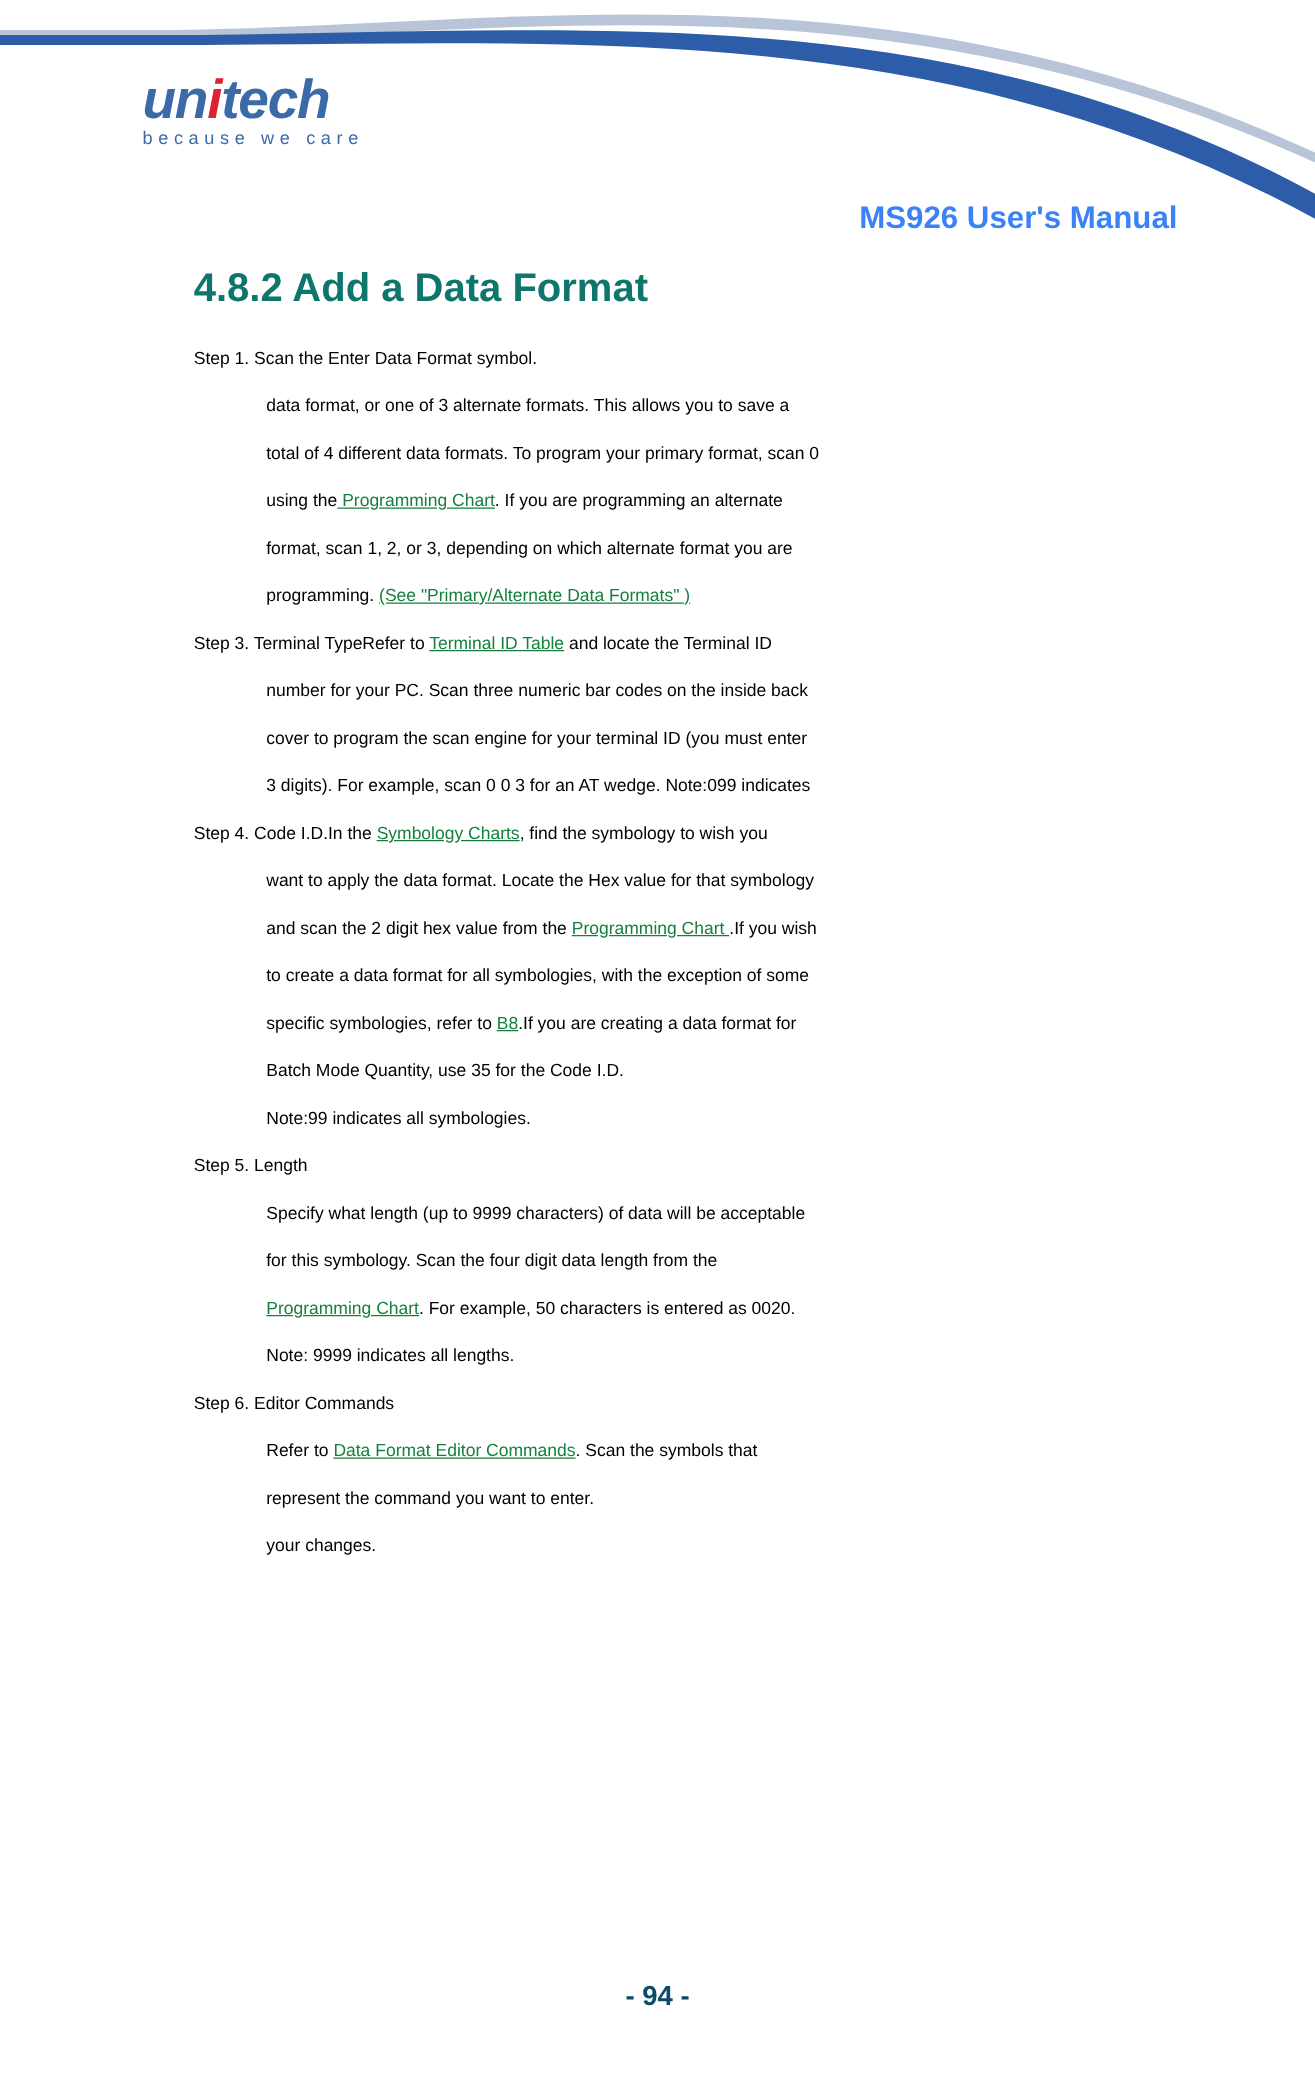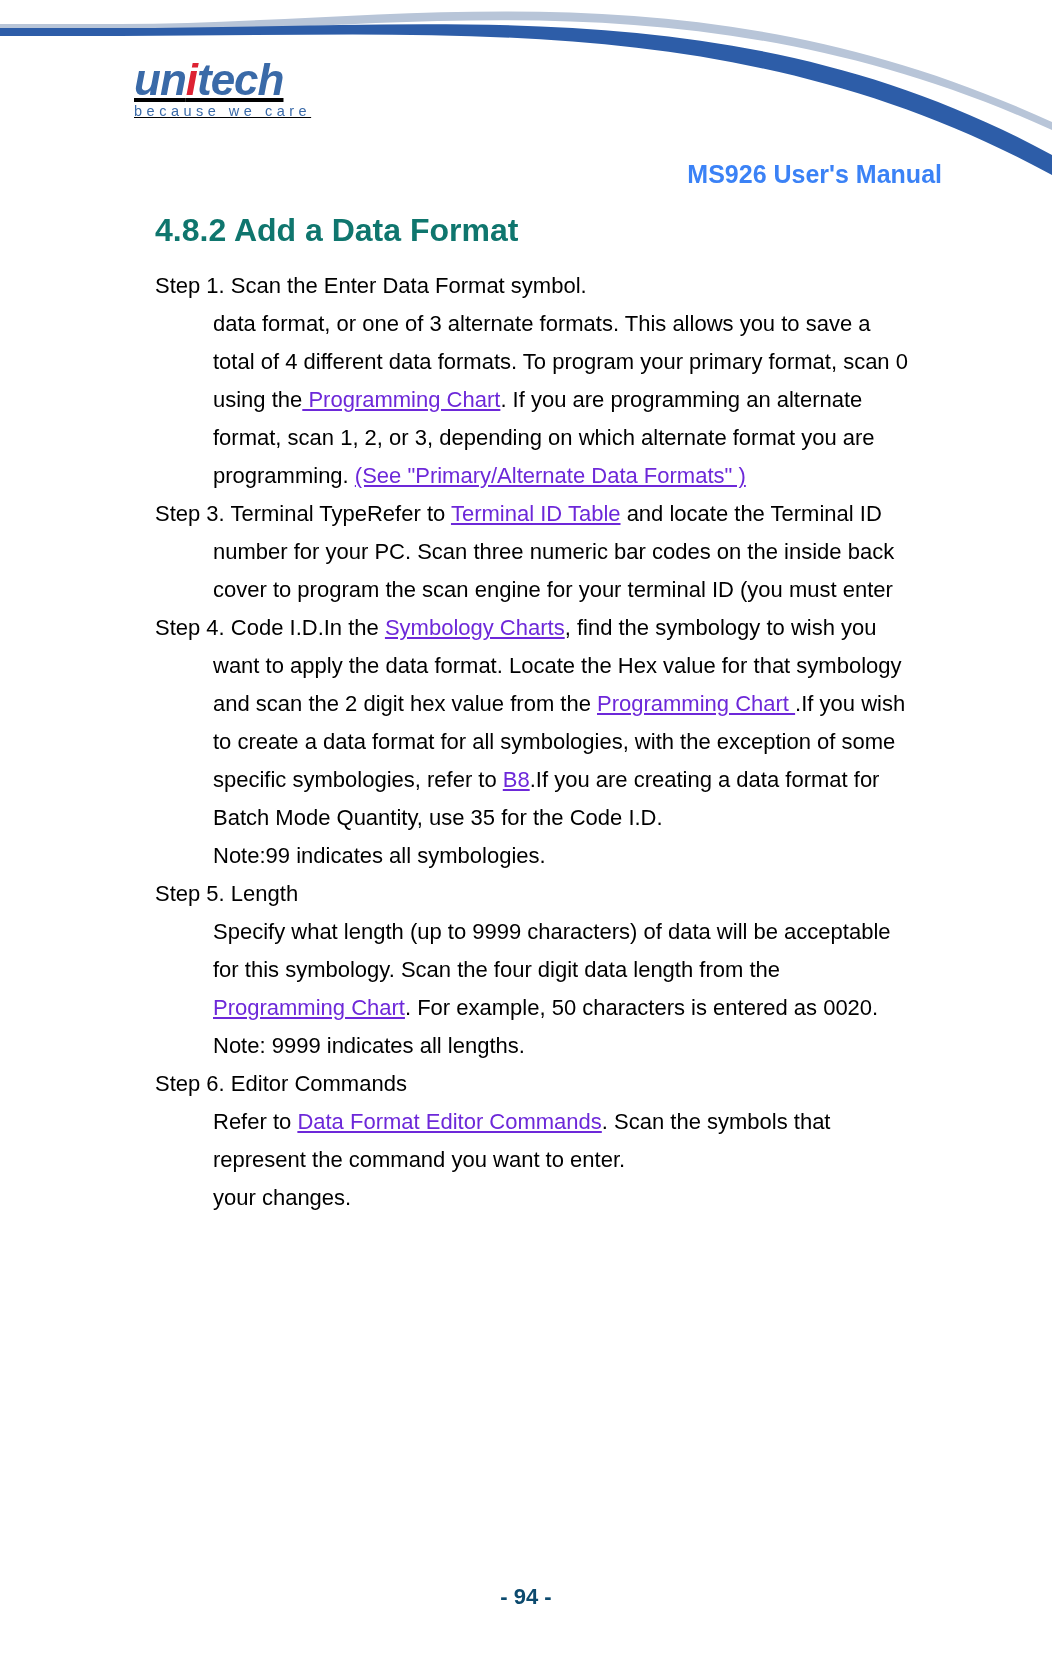--- a/index.html
+++ b/index.html
@@ -19,22 +19,21 @@
     .swoosh {
       position: absolute;
       top: 0;
       left: 0;
       width: 100%;
       height: 200px;
     }
     .logo-block {
       position: absolute;
       top: 55px;
-      left: 134px;
-      text-decoration: underline;
+      left: 114px;
     }
     .logo-text {
       font-size: 44px;
       font-weight: bold;
       font-style: italic;
       color: #3a6aa8;
       letter-spacing: -1px;
     }
     .logo-dot {
       color: #d23;
@@ -62,34 +61,34 @@
       width: 790px;
     }
     .section-heading {
       font-size: 32px;
       font-weight: bold;
       color: #0f766e;
       margin-bottom: 18px;
       font-family: Arial, sans-serif;
     }
     .body-text {
-      font-size: 22px;
+      font-size: 14px;
       line-height: 38px;
       color: #000;
       font-family: Arial, sans-serif;
     }
     .step-first {
       display: block;
     }
     .step-body {
       display: block;
       padding-left: 58px;
     }
     a.doc-link {
-      color: #6d28d9;
+      color: #15803d;
       text-decoration: underline;
     }
     .page-number {
       position: absolute;
       bottom: 64px;
       left: 0;
       width: 100%;
       text-align: center;
       font-size: 22px;
       font-weight: bold;
@@ -127,20 +126,21 @@
     <span class="step-body">format, scan 1, 2, or 3, depending on which alternate format you are</span>
     <span class="step-body">
       <span>programming. </span><a href="#" class="doc-link">(See "Primary/Alternate Data Formats" )</a>
     </span>
 
     <span class="step-first">
       <span>Step 3. Terminal TypeRefer to </span><a href="#" class="doc-link">Terminal ID Table</a><span> and locate the Terminal ID</span>
     </span>
     <span class="step-body">number for your PC. Scan three numeric bar codes on the inside back</span>
     <span class="step-body">cover to program the scan engine for your terminal ID (you must enter</span>
+    <span class="step-body">3 digits). For example, scan 0 0 3 for an AT wedge. Note:099 indicates</span>
 
     <span class="step-first">
       <span>Step 4. Code I.D.In the </span><a href="#" class="doc-link">Symbology Charts</a><span>, find the symbology to wish you</span>
     </span>
     <span class="step-body">want to apply the data format. Locate the Hex value for that symbology</span>
     <span class="step-body">
       <span>and scan the 2 digit hex value from the </span><a href="#" class="doc-link">Programming Chart </a><span>.If you wish</span>
     </span>
     <span class="step-body">to create a data format for all symbologies, with the exception of some</span>
     <span class="step-body">

